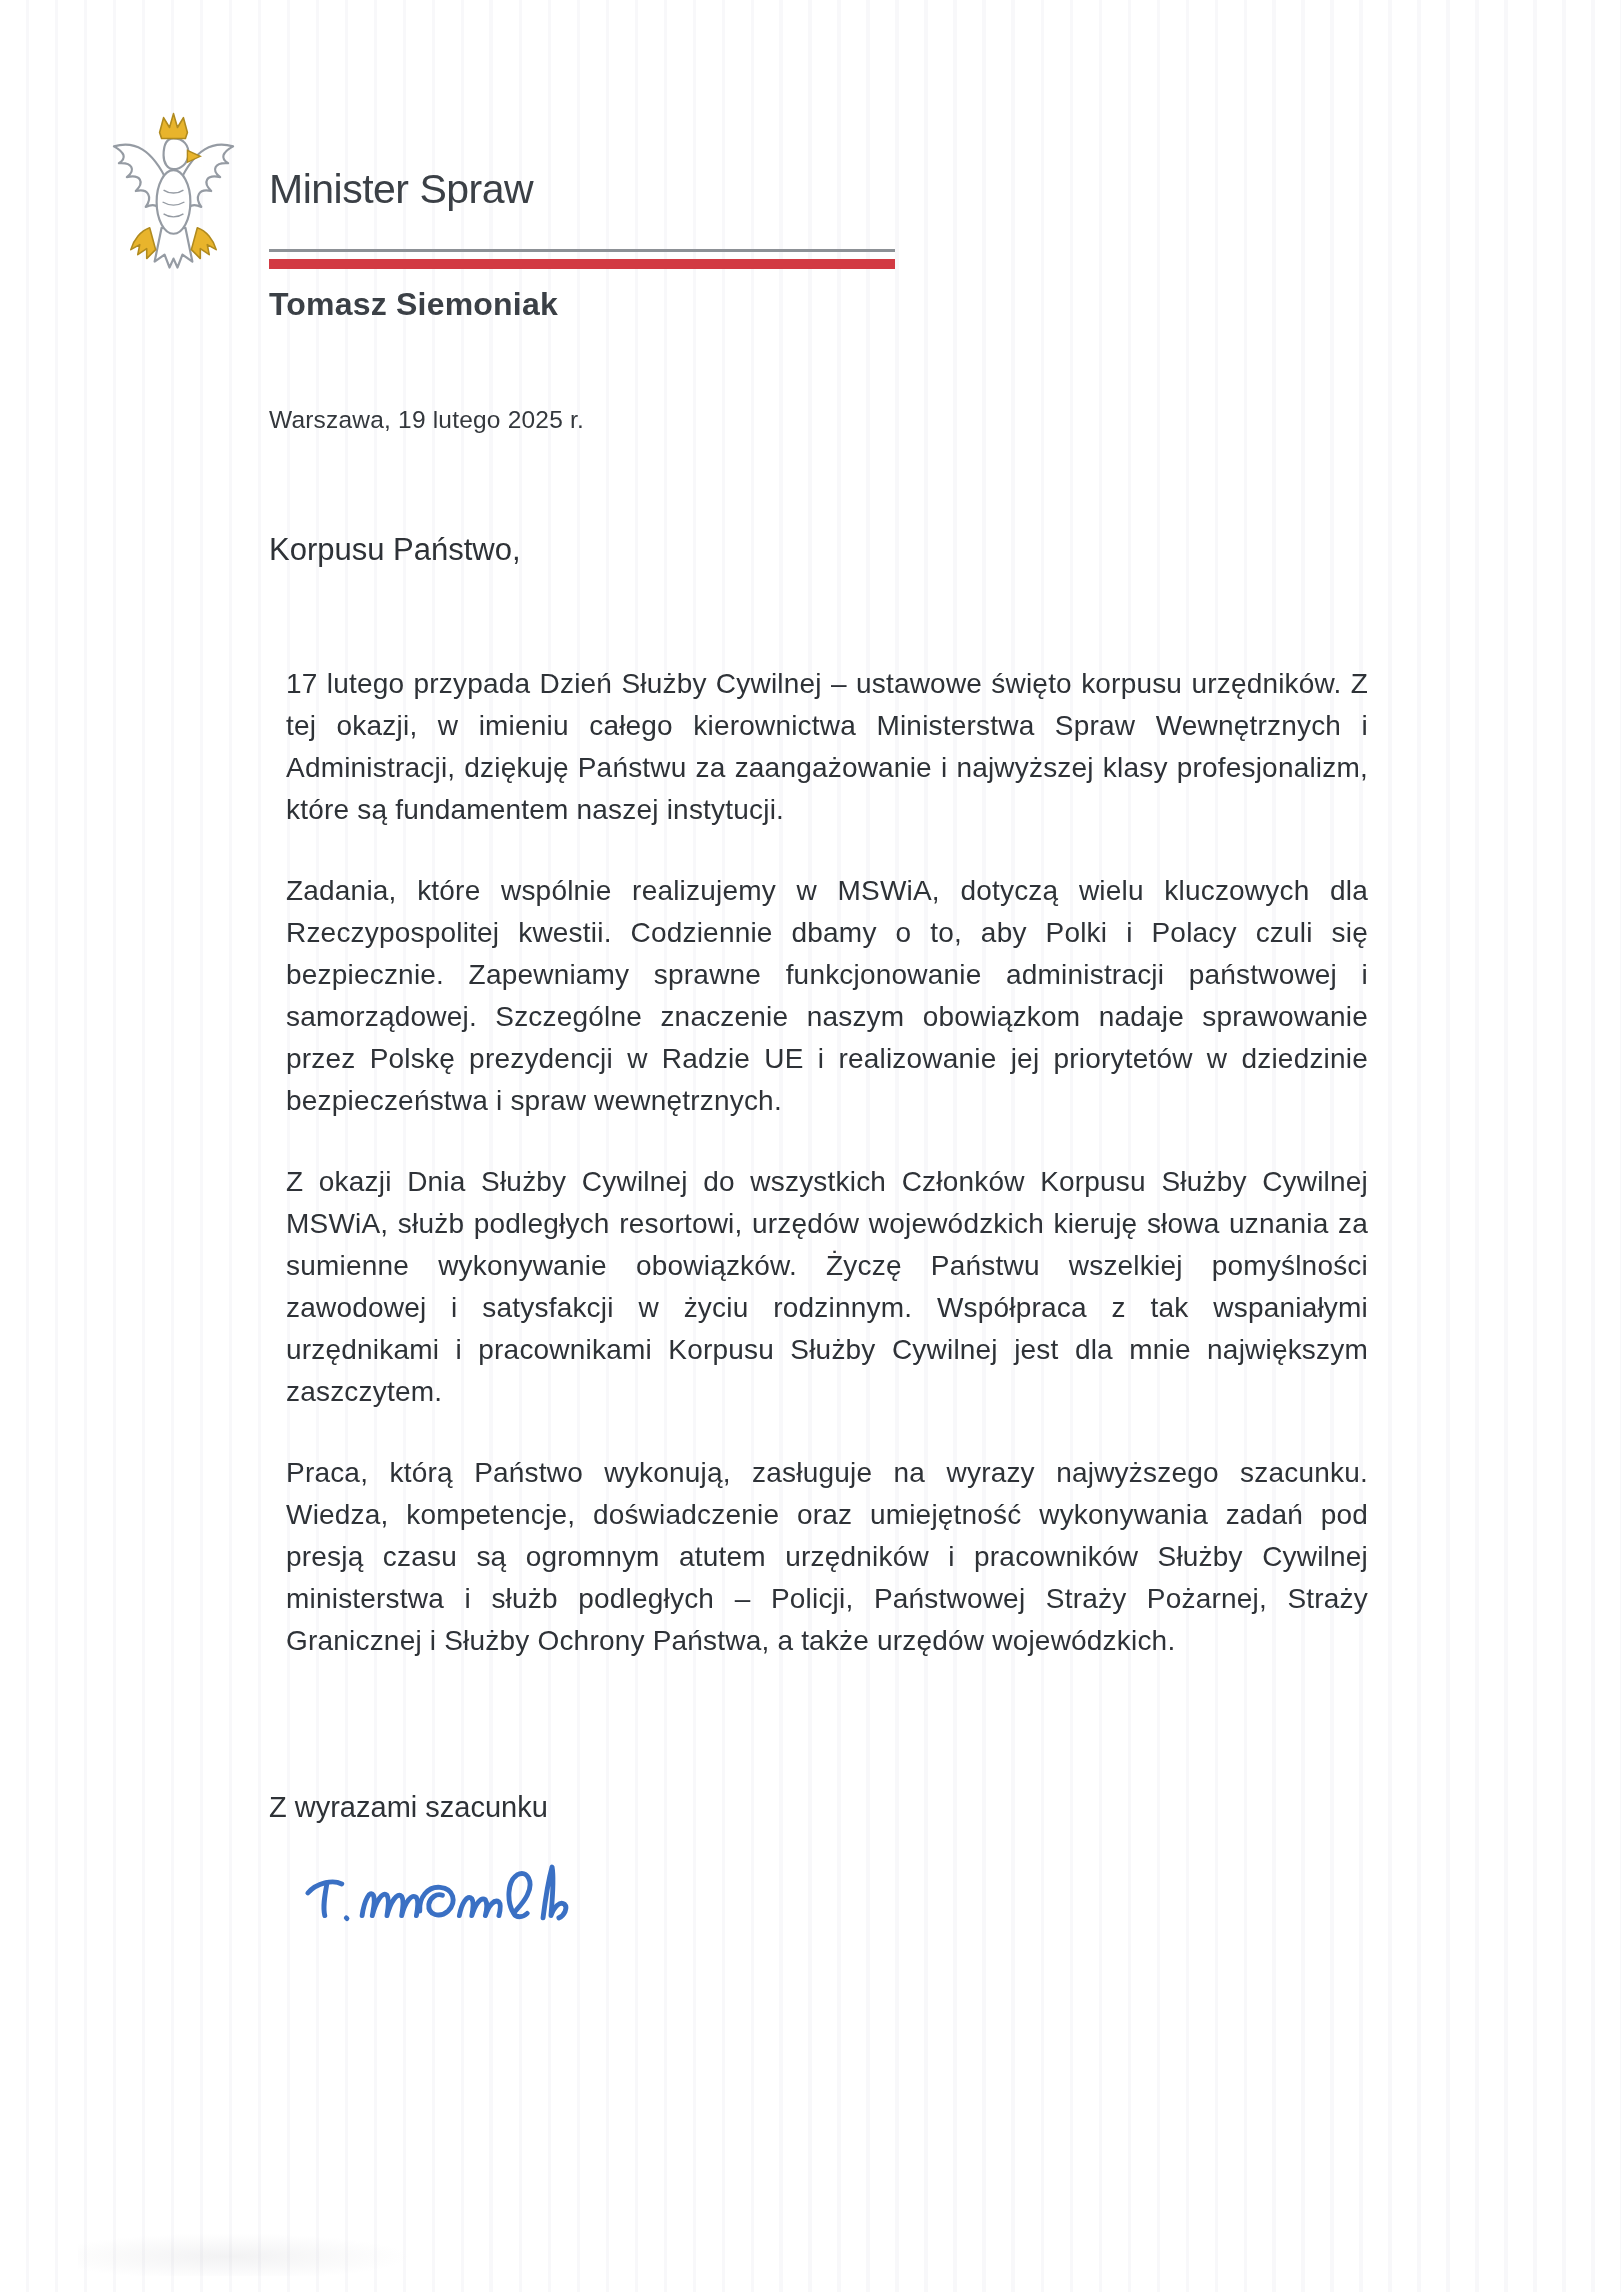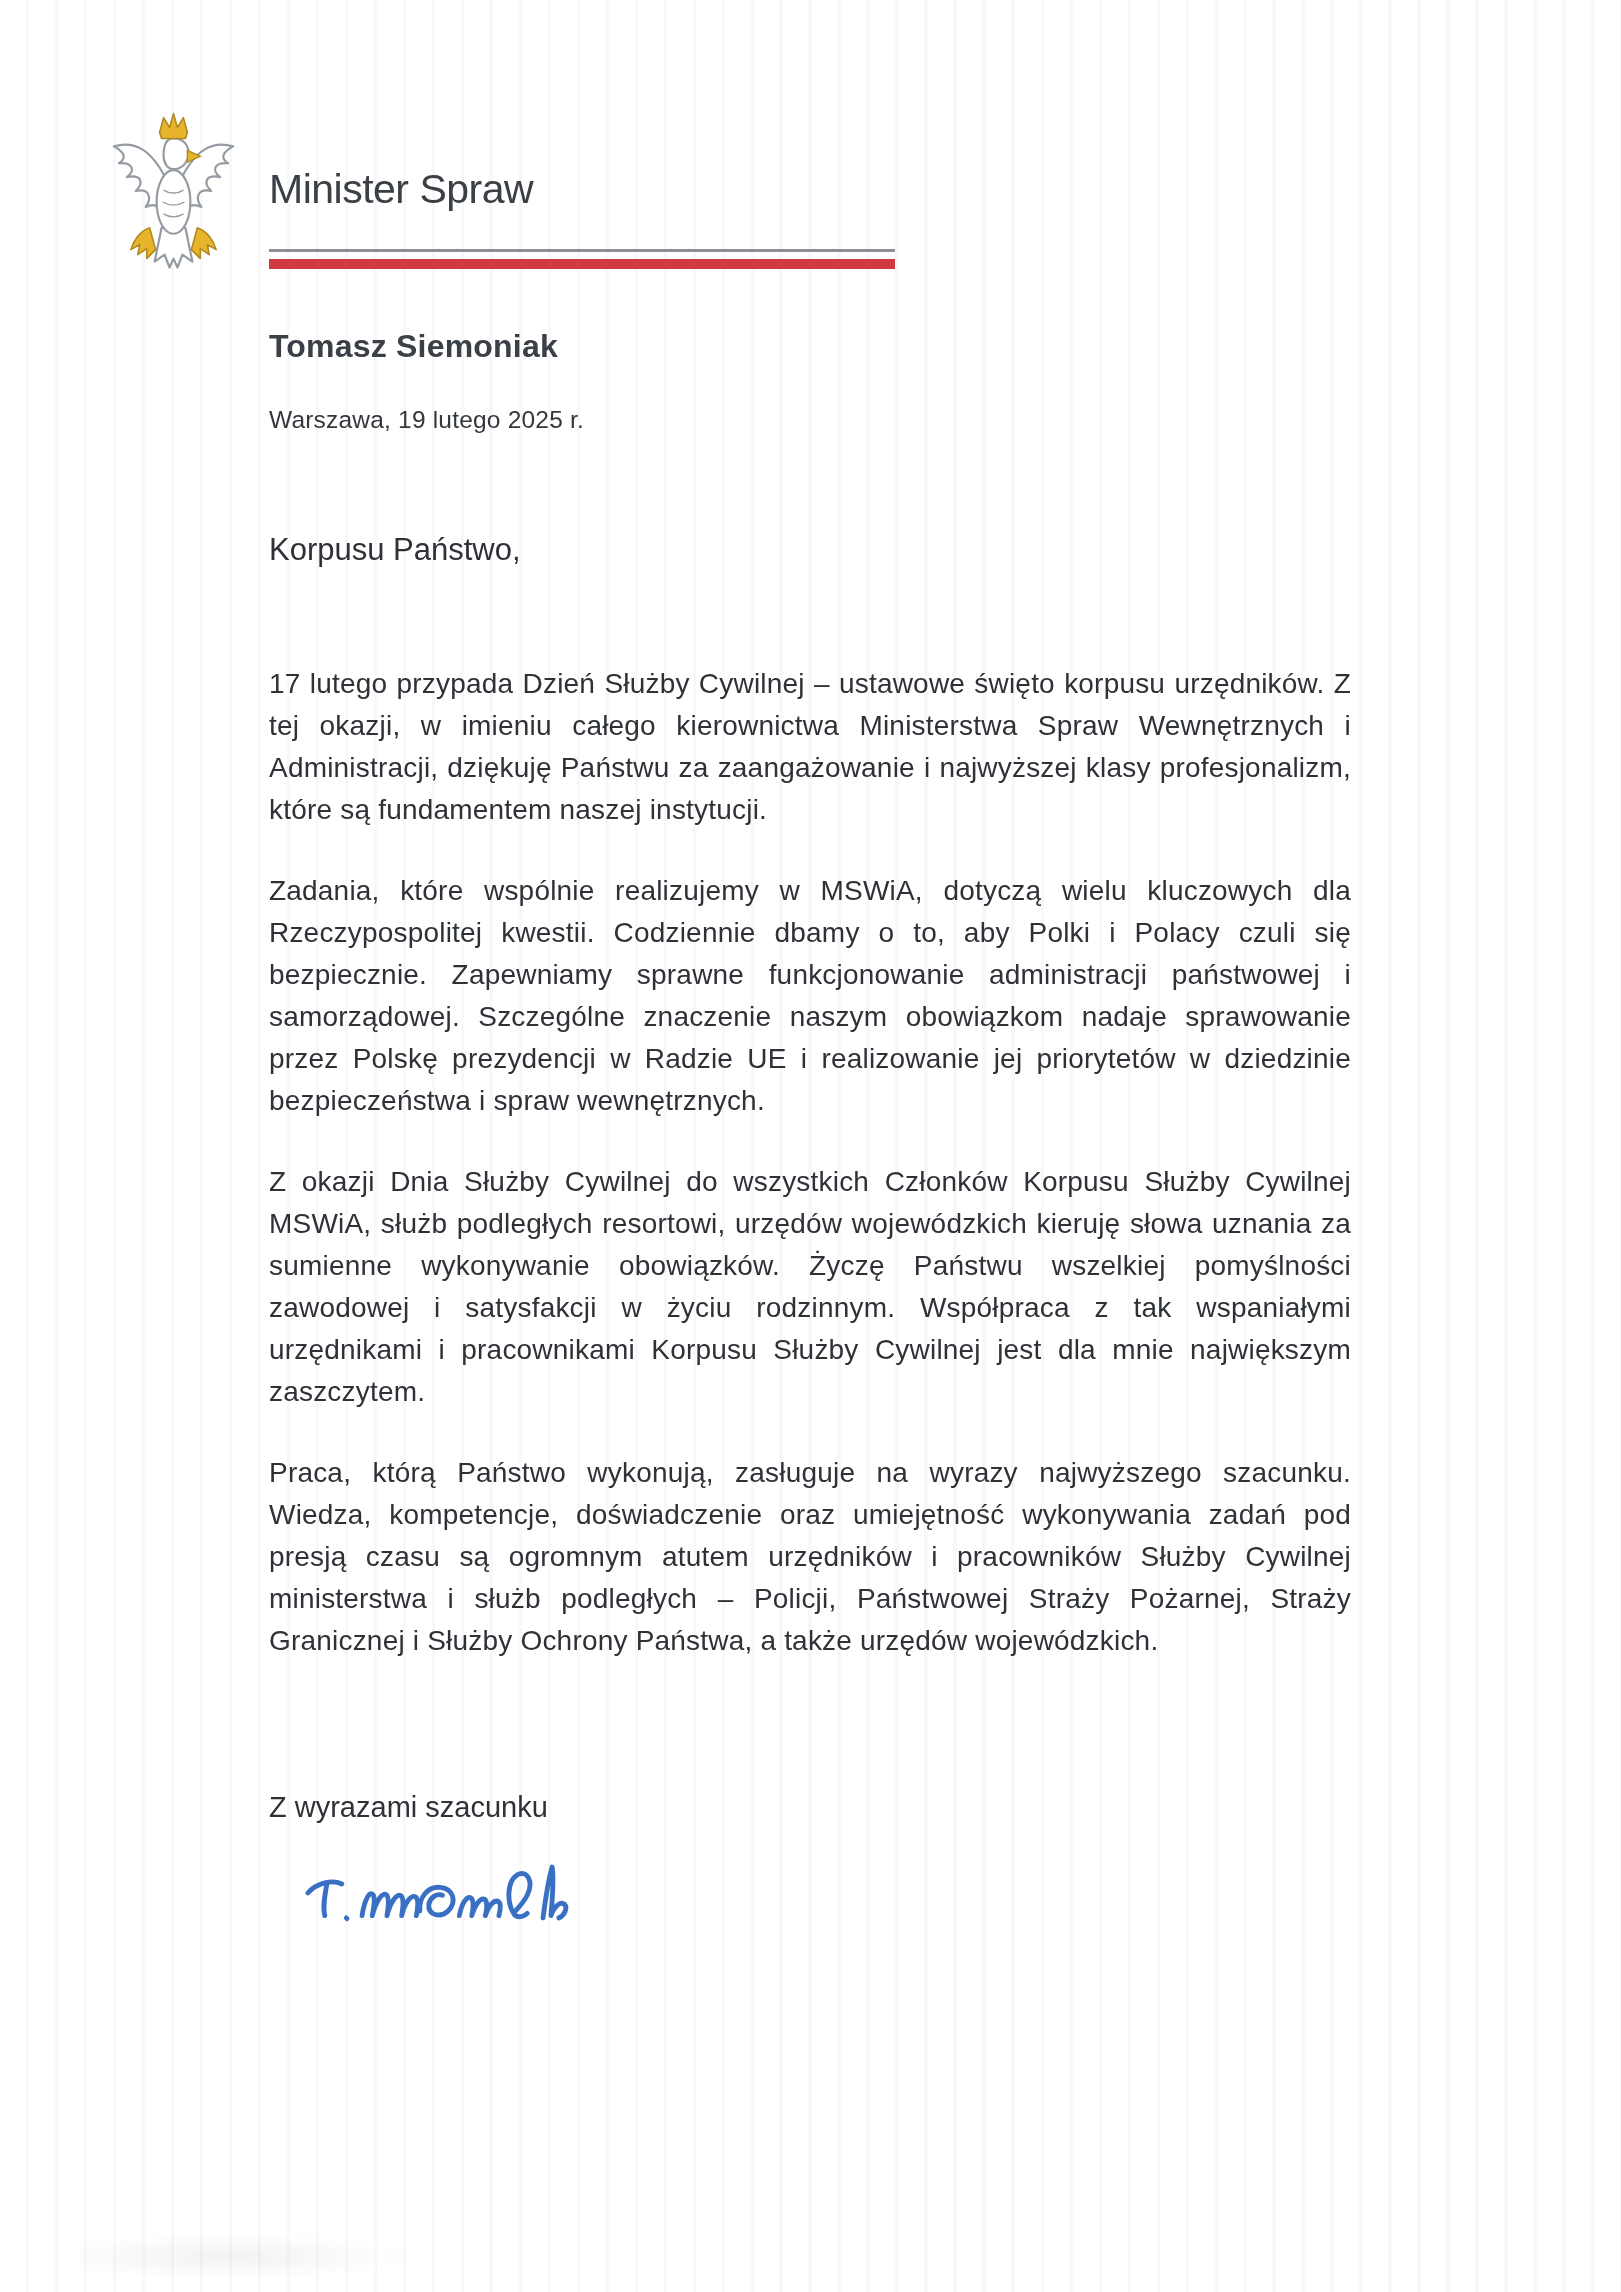--- a/index.html
+++ b/index.html
@@ -16,25 +16,25 @@
   }
   .abs{position:absolute;}
   
   .emblem{left:104px;top:110px;width:139px;height:178px;}
   .org-line{left:269px;font-size:41px;font-weight:400;color:#3b4046;letter-spacing:-0.5px;line-height:1.2;white-space:nowrap;margin-top:42px;}
   .org-line1{top:123px;}
   .org-line2{top:180px;}
   .rule{left:269px;width:626px;}
   .rule-gray{top:249px;height:2.9px;background:#8d9196;}
   .rule-red{top:259px;height:9.8px;background:#d23a43;}
-  .sender{left:269px;top:286px;font-size:32px;font-weight:700;color:#3b4046;letter-spacing:0.2px;white-space:nowrap;margin-top:42px;}
+  .sender{left:269px;top:286px;font-size:32px;font-weight:700;color:#3b4046;letter-spacing:0.2px;white-space:nowrap;}
   .dateline{left:269px;top:406px;font-size:24.5px;color:#34383d;letter-spacing:0.2px;white-space:nowrap;}
   
   .salutation{left:269px;top:532px;font-size:31px;color:#2e3237;white-space:nowrap;}
-  .body-block{left:269px;top:663px;width:1082px;}
+  .body-block{left:286px;top:663px;width:1082px;}
   .body-block p{
     margin:0 0 39px 0;
     font-size:28px;line-height:42px;
     text-align:justify;text-align-last:left;
     letter-spacing:0.2px;
     color:#2e3237;
   }
   .closing{left:269px;top:1791px;font-size:29px;color:#2e3237;white-space:nowrap;}
   .signature{left:292px;top:1852px;width:294px;height:82px;}
   .smudge{

